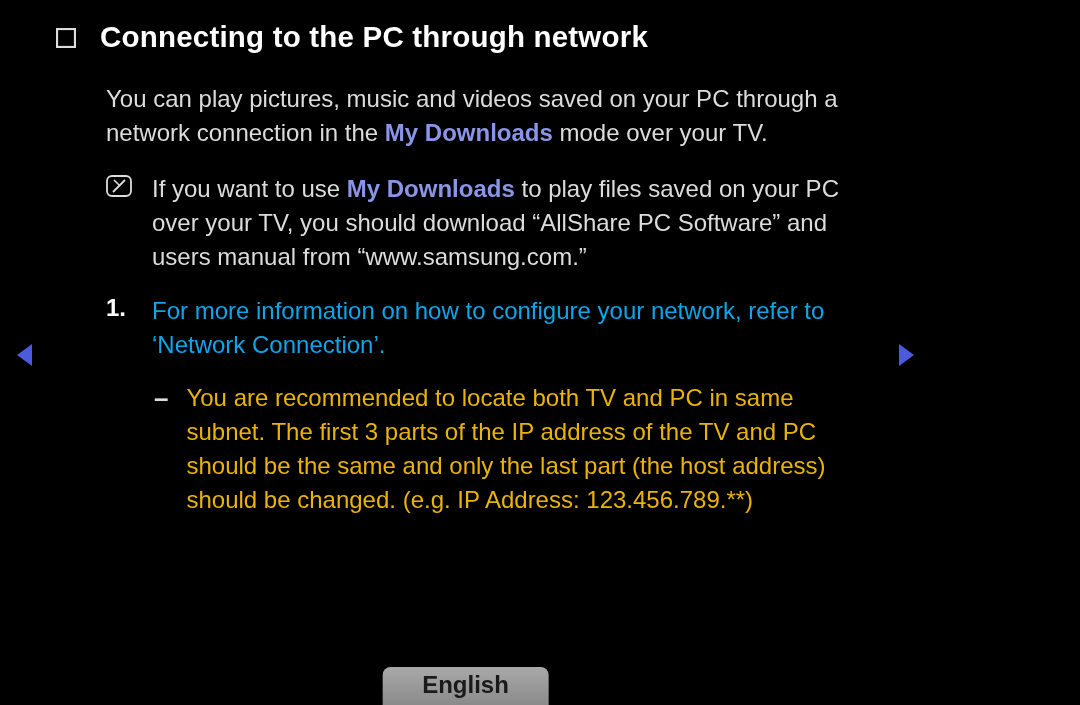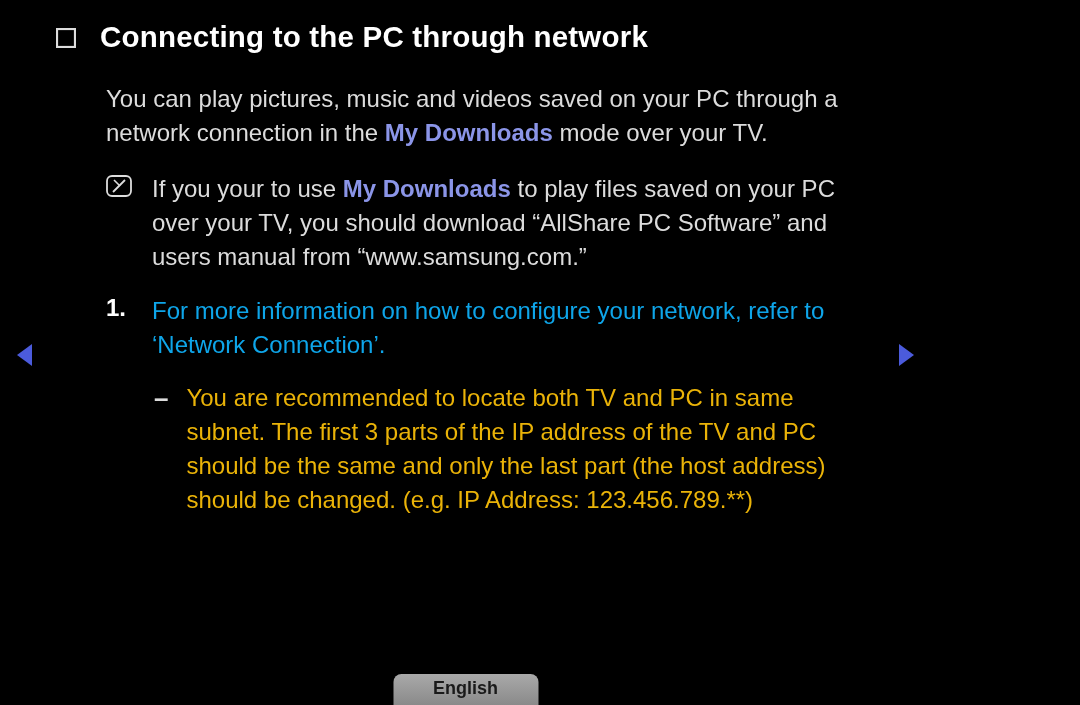--- a/index.html
+++ b/index.html
@@ -17,21 +17,21 @@
     .note-text { color: #dcdcdc; font-size: 24px; line-height: 1.42; }
     .numbered { display: flex; align-items: flex-start; gap: 20px; margin-bottom: 18px; }
     .num-label { color: #fff; font-size: 24px; font-weight: 700; min-width: 26px; }
     .num-text { color: #0ea5e9; font-size: 24px; line-height: 1.42; }
     .dash-row { display: flex; align-items: flex-start; gap: 18px; margin-left: 48px; }
     .dash { color: #dcdcdc; font-size: 26px; font-weight: 700; line-height: 1.2; margin-top: 2px; }
     .dash-text { color: #eab308; font-size: 24px; line-height: 1.42; }
     .nav-left, .nav-right { position: absolute; top: 342px; cursor: pointer; }
     .nav-left { left: 14px; }
     .nav-right { right: 14px; }
-    .lang-pill { position: absolute; left: 50%; transform: translateX(-50%); bottom: 0; background: linear-gradient(#a9a9a9, #8a8a8a); color: #1a1a1a; font-size: 18px; padding: 4px 40px 6px; border-top-left-radius: 8px; border-top-right-radius: 8px; font-weight: 600; }
+    .lang-pill { position: absolute; left: 50%; transform: translateX(-50%); bottom: 0; background: linear-gradient(#a9a9a9, #8a8a8a); color: #1a1a1a; font-size: 24px; padding: 4px 40px 6px; border-top-left-radius: 8px; border-top-right-radius: 8px; font-weight: 600; }
   </style>
 </head>
 <body>
 
 <div class="page">
 
   <div class="content">
 
     <div class="title-row">
       <svg class="bullet-icon" viewBox="0 0 20 20">
@@ -46,21 +46,21 @@
         <span>You can play pictures, music and videos saved on your PC through a network connection in the </span><span class="hl">My Downloads</span><span> mode over your TV.</span>
       </p>
 
       <div class="note-row">
         <svg class="note-icon" viewBox="0 0 26 22">
           <rect x="1" y="1" width="24" height="20" rx="5" ry="5" fill="none" stroke="#ddd" stroke-width="1.8"></rect>
           <line x1="7" y1="17" x2="19" y2="5" stroke="#ddd" stroke-width="1.8"></line>
           <line x1="8" y1="5" x2="14" y2="11" stroke="#ddd" stroke-width="1.6"></line>
         </svg>
         <p class="note-text">
-          <span>If you your to use </span><span class="hl">My Downloads</span><span> to play files saved on your PC over your TV, you should download “AllShare PC Software” and users manual from “www.samsung.com.”</span>
+          <span>If you want to use </span><span class="hl">My Downloads</span><span> to play files saved on your PC over your TV, you should download “AllShare PC Software” and users manual from “www.samsung.com.”</span>
         </p>
       </div>
 
       <div class="numbered">
         <span class="num-label">1.</span>
         <p class="num-text">For more information on how to configure your network, refer to ‘Network Connection’.</p>
       </div>
 
       <div class="dash-row">
         <span class="dash">–</span>

